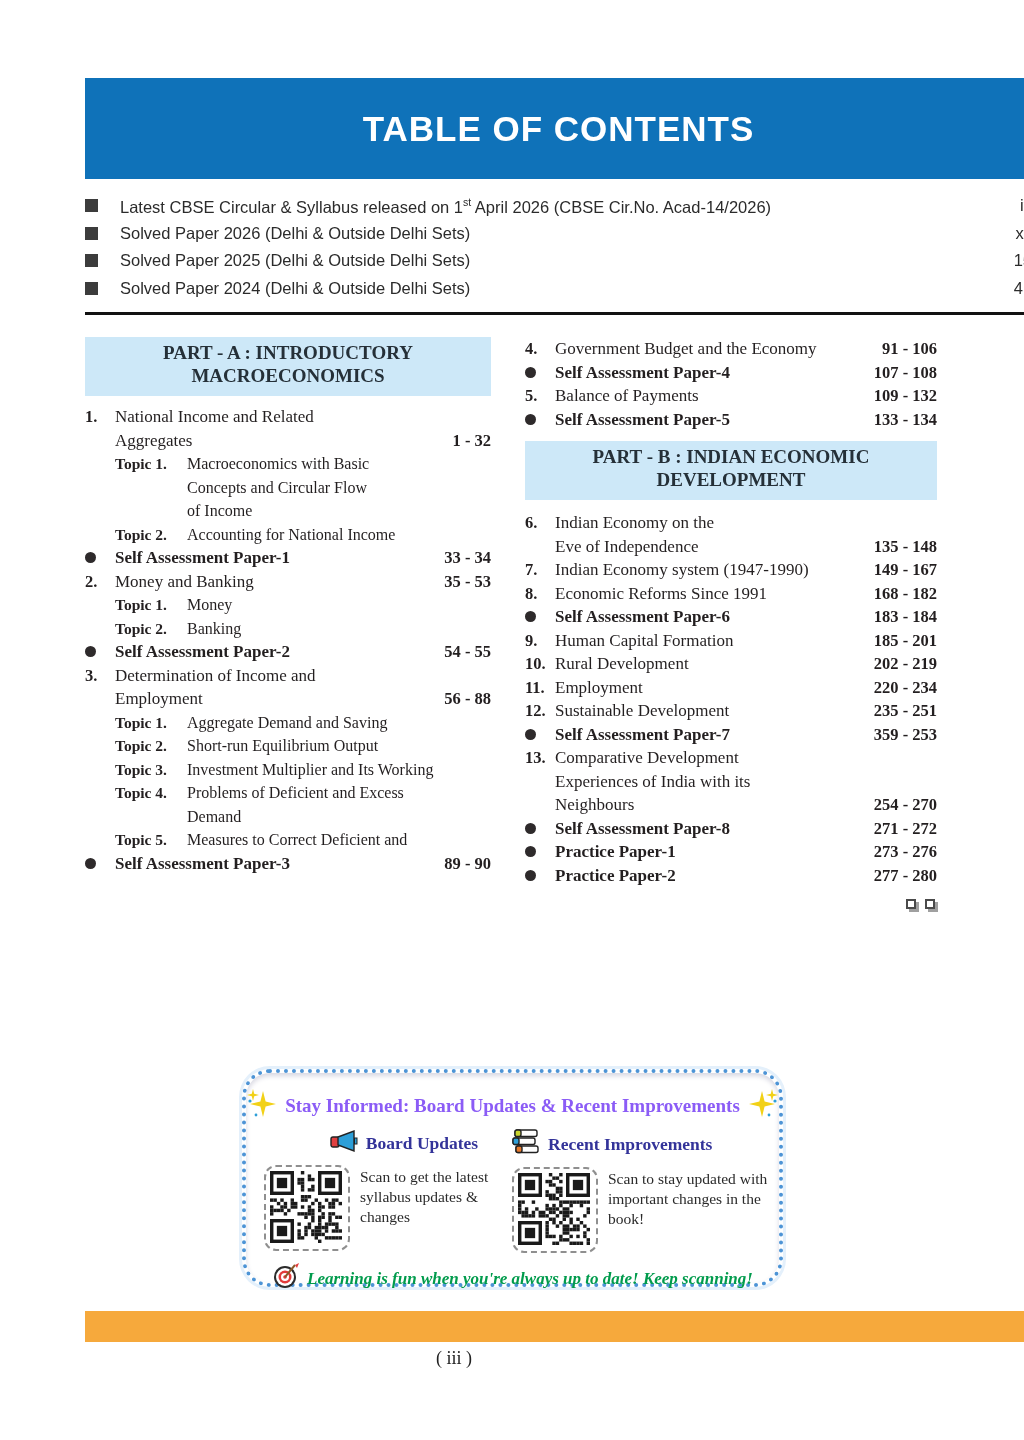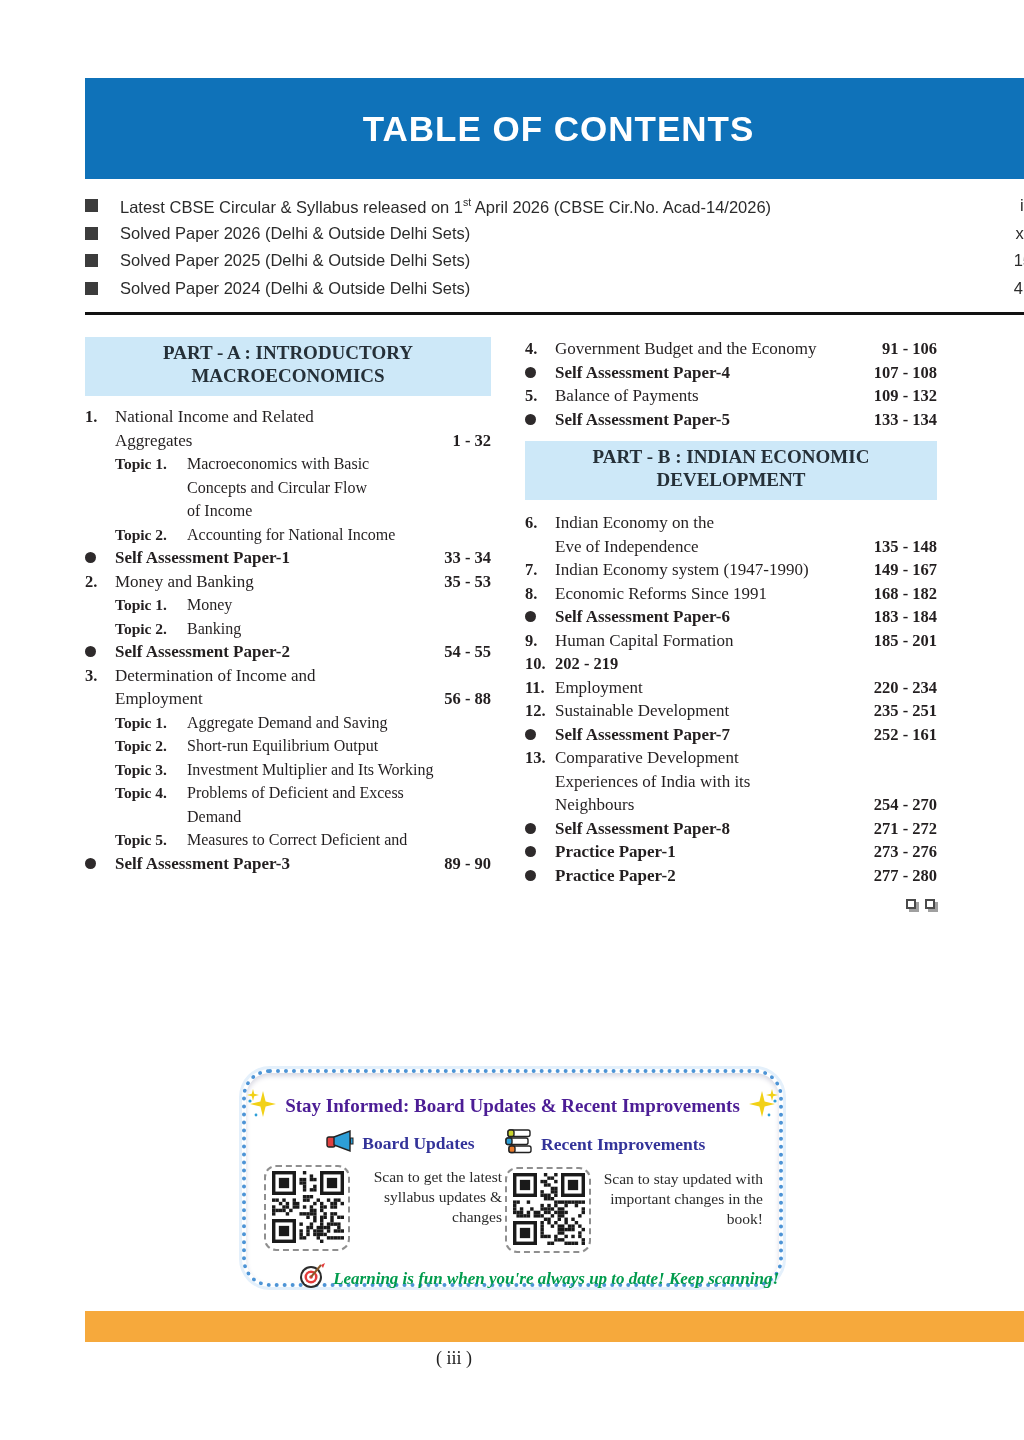--- a/index.html
+++ b/index.html
@@ -43,31 +43,31 @@
 
   .endmark { text-align:right; margin-top:8px; padding-right:2px; }
   .endsq { display:inline-block; width:10px; height:10px; border:2.5px solid #4a4a4a; background:#fff;
            box-shadow:3px 3px 0 #a0a0a0; margin-left:9px; }
 
   
   .info-box { position:absolute; left:242px; top:1069px; width:541px; height:218px;
               border:4px dotted #4D94D6; border-radius:28px; background:#ffffff;
               box-shadow:0 0 0 3px #E4F0FB, inset 0 3px 5px #d8d8e2; }
   .info-title { display:flex; align-items:center; justify-content:center; gap:9px; margin-top:15px;
-                color:#4c1d95; font-weight:bold; font-size:19px; }
+                color:#8b5cf6; font-weight:bold; font-size:19px; }
   .mirror { transform:scaleX(-1); }
   .info-cols { display:flex; padding:6px 16px 0 18px; }
   .info-col { flex:1; }
   .info-head { display:flex; align-items:center; gap:8px; font-weight:bold; font-size:17.5px; color:#333399; }
   .info-col-left .info-head { margin-left:32px;justify-content:center; }
-  .qr-row { display:flex; margin-top:7px;text-align:right; }
+  .qr-row { display:flex; gap:10px; margin-top:7px; }
   .qr-frame { width:86px; height:86px; flex:none; border:2px dashed #8f8f8f; border-radius:12px;
               background:#fff; padding:4px; }
   .qr-desc { font-size:15.5px; line-height:20px; white-space:pre-line; color:#2b2b2b; padding-top:2px; }
-  .info-footer { display:flex; align-items:center; justify-content:flex-end; gap:7px; margin-top:9px;
+  .info-footer { display:flex; align-items:center; justify-content:center; gap:7px; margin-top:9px;
                  color:#009B4C; font-style:italic; font-weight:bold; font-size:17px; }
 
   
   .footer-bar { top:1311px; height:31px; background:#F6A93C; }
   .page-num { position:absolute; top:1348px; left:0; width:908px; text-align:center; font-size:18px; color:#222; }
 
   .ico { flex:none; display:inline-block; }
 </style>
 </head>
 <body>
@@ -257,36 +257,37 @@
       <span class="cell-body"><span class="sap-title">Self Assessment Paper-6</span></span>
       <span class="cell-pages">183 - 184</span>
     </div>
     <div class="trow">
       <span class="cell-num">9.</span>
       <span class="cell-body"><span class="ctitle">Human Capital Formation</span></span>
       <span class="cell-pages">185 - 201</span>
     </div>
     <div class="trow">
       <span class="cell-num">10.</span>
+      <span class="cell-body"><span class="ctitle">Rural Development</span></span>
       <span class="cell-pages">202 - 219</span>
     </div>
     <div class="trow">
       <span class="cell-num">11.</span>
       <span class="cell-body"><span class="ctitle">Employment</span></span>
       <span class="cell-pages">220 - 234</span>
     </div>
     <div class="trow">
       <span class="cell-num">12.</span>
       <span class="cell-body"><span class="ctitle">Sustainable Development</span></span>
       <span class="cell-pages">235 - 251</span>
     </div>
     <div class="trow">
       <span class="cell-num"><span class="sap-bullet"></span></span>
       <span class="cell-body"><span class="sap-title">Self Assessment Paper-7</span></span>
-      <span class="cell-pages">252 - 161</span>
+      <span class="cell-pages">359 - 253</span>
     </div>
     <div class="trow">
       <span class="cell-num">13.</span>
       <span class="cell-body"><span class="ctitle">Comparative Development</span></span>
       <span class="cell-pages"></span>
     </div>
     <div class="trow">
       <span class="cell-num"></span>
       <span class="cell-body"><span class="ctitle">Experiences of India with its</span></span>
       <span class="cell-pages"></span>

